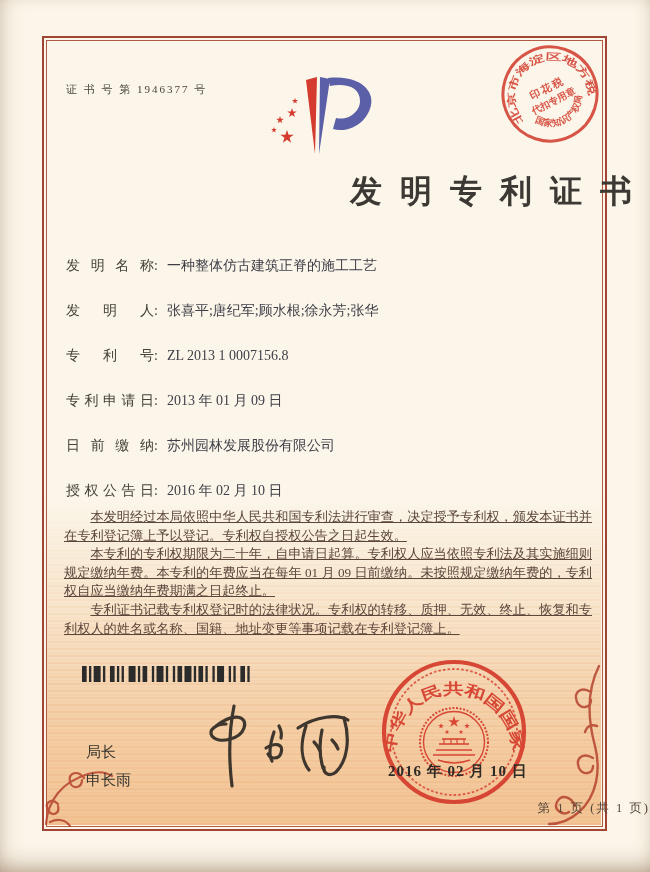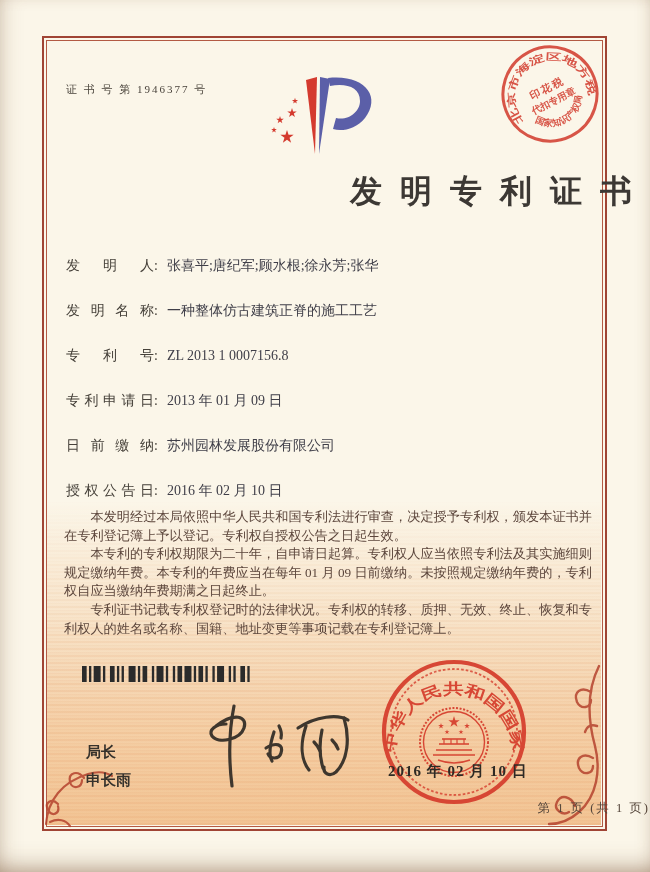--- a/index.html
+++ b/index.html
@@ -53,25 +53,25 @@
     display:inline-block;width:88px;color:#46413a;
     text-align:justify;text-align-last:justify;text-justify:inter-character;
     vertical-align:top;
   }
   .fsep{color:#46413a;margin-right:9px;}
   .fval{color:#3f3e48;}
   .paras{
     position:absolute;left:64px;top:508px;width:528px;z-index:3;
     font-size:13.2px;line-height:18.6px;color:#5c463c;text-align:justify;
   }
-  .paras p{margin:0;text-indent:2em;}
+  .paras p{margin:0;text-indent:2em;text-decoration:underline;}
   .barcode{position:absolute;left:82px;top:666px;z-index:3;}
   .signoff{position:absolute;left:86px;top:738px;z-index:3;
     font-family:"Liberation Sans","DejaVu Sans",sans-serif;
-    font-size:15px;line-height:28px;color:#36322c;font-weight:bold;}
+    font-size:15px;line-height:28px;color:#36322c;}
   .signature{position:absolute;left:182px;top:698px;z-index:3;}
   .office-seal{position:absolute;left:379px;top:656px;z-index:4;opacity:.95;}
   .seal-date{position:absolute;left:388px;top:762px;z-index:5;
     font-size:15px;color:#2e2a25;letter-spacing:1px;font-weight:bold;}
   .footer{position:absolute;left:0;right:0;top:800px;text-align:right;z-index:3;
     font-size:12.5px;letter-spacing:2px;color:#54453a;}
   .orn{position:absolute;z-index:2;}
   .orn-left{left:44px;top:760px;}
   .orn-right{left:545px;top:664px;}
 </style>
@@ -115,24 +115,24 @@
       <textPath href="#taxBot" startOffset="0" textLength="64" lengthAdjust="spacingAndGlyphs">国家知识产权局</textPath>
     </text>
     <text x="56" y="53" font-size="10.5" fill="#d5483a" font-weight="bold" text-anchor="middle" letter-spacing="2">印花税</text>
     <text x="56" y="67" font-size="9.5" fill="#d5483a" font-weight="bold" text-anchor="middle">代扣专用章</text>
   </svg>
 
   <div class="title">发明专利证书</div>
 
   <div class="fields">
     <div class="frow">
+      <span class="flabel">发明名称</span><span class="fsep">:</span><span class="fval">一种整体仿古建筑正脊的施工工艺</span>
+    </div>
+    <div class="frow">
       <span class="flabel">发明人</span><span class="fsep">:</span><span class="fval">张喜平;唐纪军;顾水根;徐永芳;张华</span>
-    </div>
-    <div class="frow">
-      <span class="flabel">发明名称</span><span class="fsep">:</span><span class="fval">一种整体仿古建筑正脊的施工工艺</span>
     </div>
     <div class="frow">
       <span class="flabel">专利号</span><span class="fsep">:</span><span class="fval">ZL 2013 1 0007156.8</span>
     </div>
     <div class="frow">
       <span class="flabel">专利申请日</span><span class="fsep">:</span><span class="fval">2013 年 01 月 09 日</span>
     </div>
     <div class="frow">
       <span class="flabel">日前缴纳</span><span class="fsep">:</span><span class="fval">苏州园林发展股份有限公司</span>
     </div>

